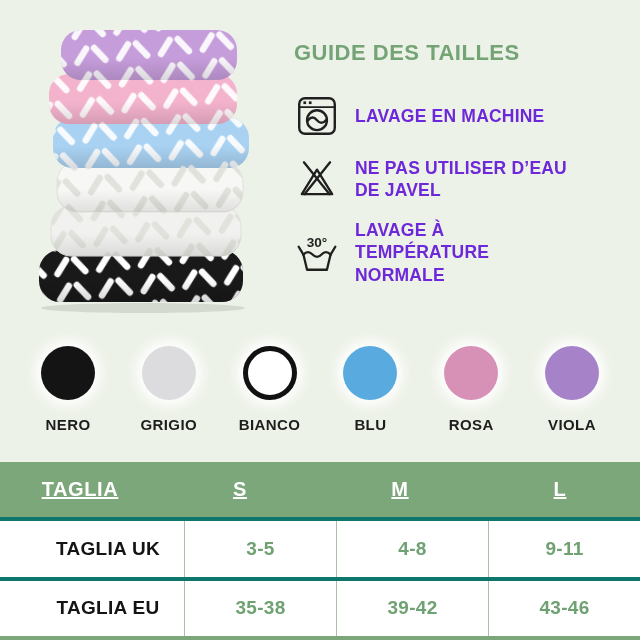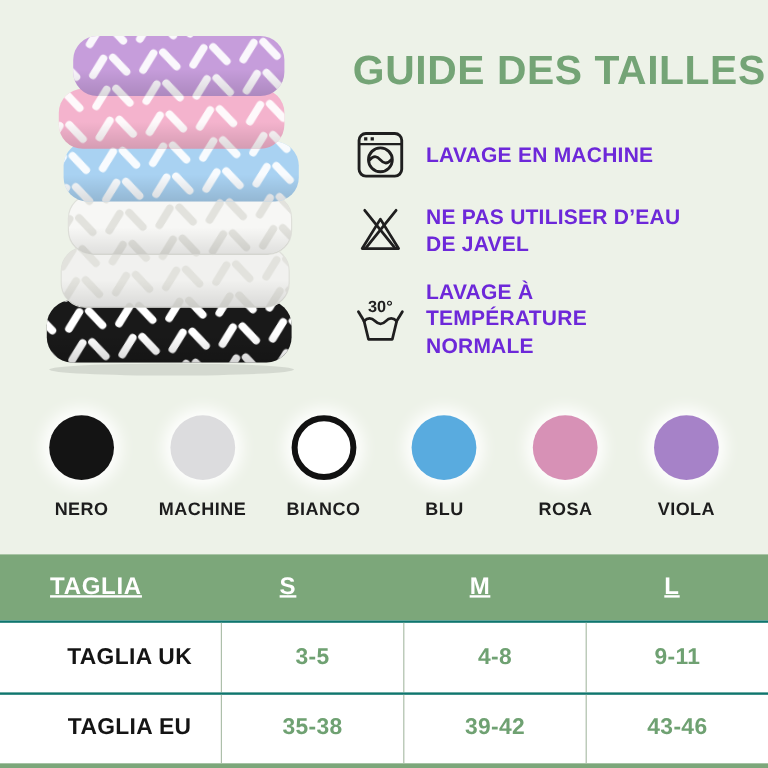--- a/index.html
+++ b/index.html
@@ -11,21 +11,21 @@
   }
   .canvas { position: relative; width: 640px; height: 640px; background: #edf2e8; }
 
   
   .hero { position: absolute; left: 24px; top: 22px; width: 238px; height: 292px; }
   .sock-svg { width: 100%; height: 100%; display: block; }
 
   
   .right-col { position: absolute; left: 294px; top: 40px; width: 334px; }
   .page-title {
-    font-size: 34px;
+    font-size: 22px;
     font-weight: 700;
     letter-spacing: 0.5px;
     color: #74a476;
     white-space: nowrap;
     margin-bottom: 27px;
   }
   .care-list { display: flex; flex-direction: column; gap: 17px; }
   .care-item { display: flex; align-items: center; gap: 15px; }
   .care-icon { width: 46px; height: 46px; flex: 0 0 46px; display: flex; align-items: center; justify-content: center; }
   .care-icon svg { width: 46px; height: 46px; }
@@ -69,21 +69,21 @@
     display: grid; grid-template-columns: 25% 25% 25% 25%;
     align-items: center;
   }
   .t-head .cell {
     text-align: center; color: #ffffff;
     font-size: 20px; font-weight: 700; letter-spacing: 0.6px; text-decoration: underline;
   }
   .t-row {
     flex: 1; background: #ffffff;
     display: grid; grid-template-columns: 25% 25% 25% 25%;
-    border-top: 2px solid #0f766e;
+    border-top: 4px solid #0f766e;
     padding-left: 32px;
   }
   .t-row .cell {
     display: flex; align-items: center; justify-content: center;
     height: 100%;
     font-size: 19px; font-weight: 700; letter-spacing: 0.3px;
   }
   .t-row .cell + .cell { border-left: 1px solid #adbfaa; }
   .t-row .cell--label { color: #141414; }
   .t-row .cell--value { color: #6fa172; }
@@ -196,21 +196,21 @@
     </div>
   </div>
 
   <div class="swatches">
     <div class="swatch">
       <span class="dot" style="background-color: rgb(20, 20, 20);"></span>
       <span class="swatch-label">NERO</span>
     </div>
     <div class="swatch">
       <span class="dot" style="background-color: rgb(220, 220, 222);"></span>
-      <span class="swatch-label">MACHINE</span>
+      <span class="swatch-label">GRIGIO</span>
     </div>
     <div class="swatch">
       <span class="dot dot--outlined" style="background-color: rgb(255, 255, 255);"></span>
       <span class="swatch-label">BIANCO</span>
     </div>
     <div class="swatch">
       <span class="dot" style="background-color: rgb(89, 171, 223);"></span>
       <span class="swatch-label">BLU</span>
     </div>
     <div class="swatch">

